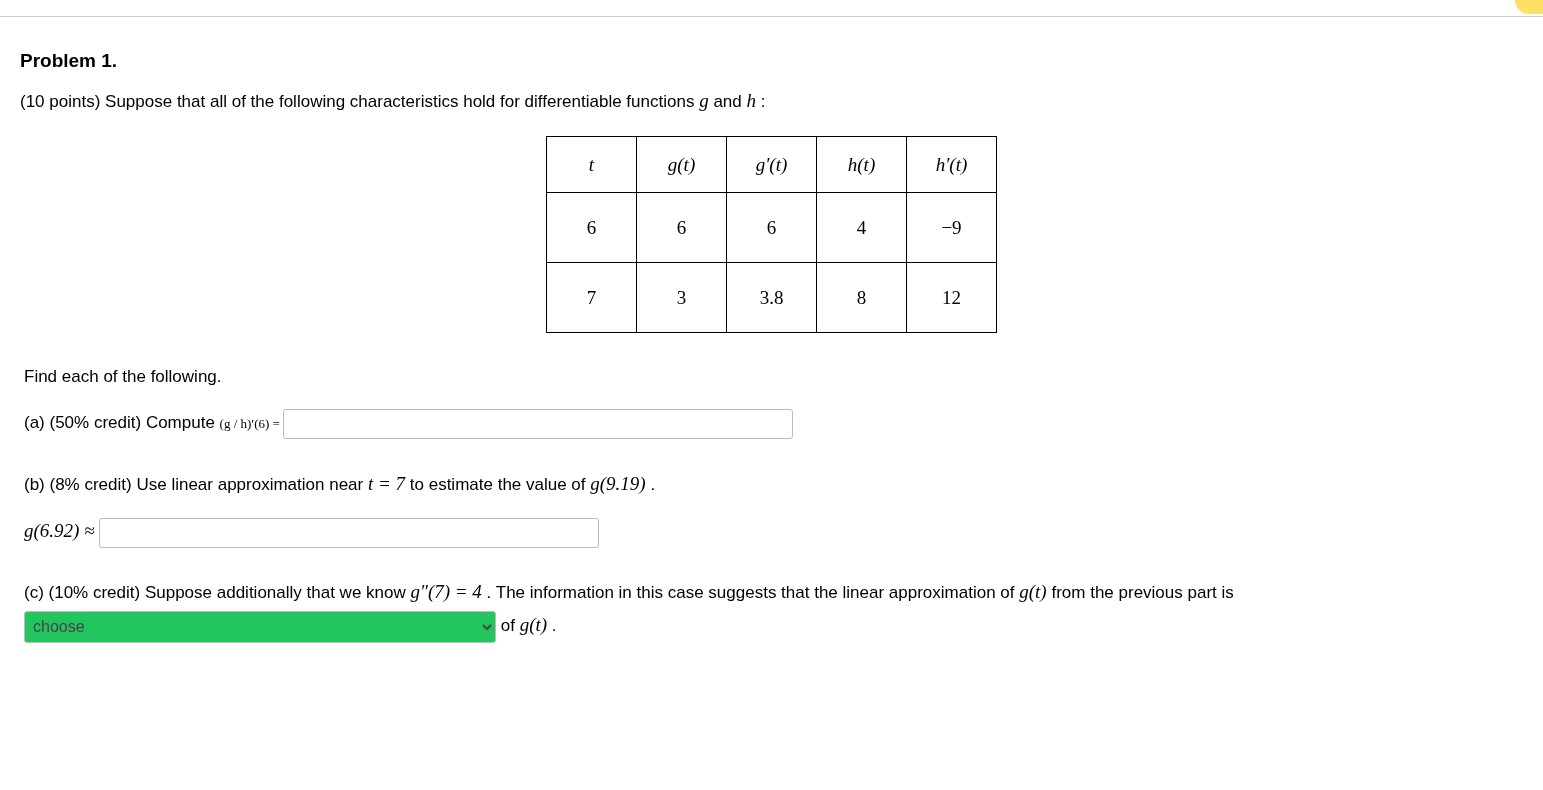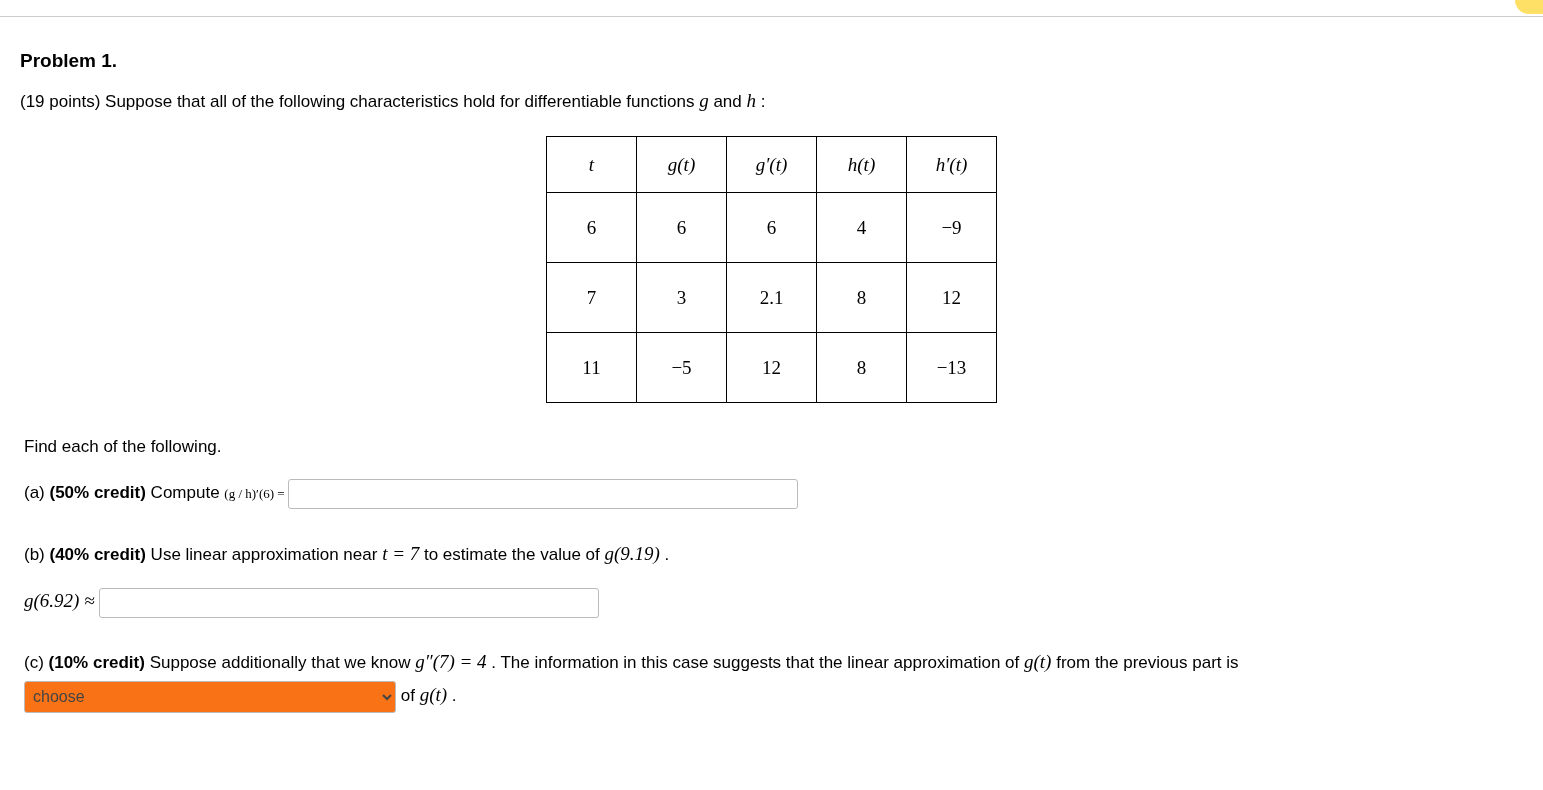--- a/index.html
+++ b/index.html
@@ -39,40 +39,40 @@
     width: 90px;
     height: 70px;
     font-family: 'Times New Roman', Times, serif;
     font-size: 19px;
   }
   table.datatable tr:first-child td {
     font-style: italic;
     height: 56px;
   }
   .line { margin: 14px 4px; line-height: 32px; }
-  .credit { font-weight: bold; }
+  .credit { font-weight: normal; }
   input.answer {
     border: 1px solid #bbb;
     border-radius: 3px;
     height: 30px;
     font-size: 15px;
     padding: 2px 6px;
     vertical-align: middle;
   }
   .ans-a { width: 510px; }
   .ans-b { width: 500px; }
   select.answer-select {
     border: 1px solid #bbb;
     border-radius: 3px;
     height: 32px;
     font-size: 16px;
     padding: 2px 4px;
-    width: 372px;
+    width: 472px;
     vertical-align: middle;
-    background: #f97316;
+    background: #22c55e;
     color: #444;
   }
   .top-divider {
     position: fixed;
     top: 16px;
     left: 0;
     right: 0;
     border-top: 1px solid #ccc;
   }
   .corner-dot {
@@ -87,21 +87,21 @@
 </style>
 </head>
 <body>
 
 <div class="top-divider"></div>
 <div class="corner-dot"></div>
 
 <div class="problem-title">Problem 1.</div>
 
 <div class="intro">
-  <span>(19 points) Suppose that all of the following characteristics hold for differentiable functions </span>
+  <span>(10 points) Suppose that all of the following characteristics hold for differentiable functions </span>
   <span class="mathit">g</span>
   <span> and </span>
   <span class="mathit">h</span>
   <span>:</span>
 </div>
 
 <div class="table-wrap">
   <table class="datatable">
     <tbody>
         <tr>
@@ -114,48 +114,41 @@
     <tr>
       <td>6</td>
       <td>6</td>
       <td>6</td>
       <td>4</td>
       <td>−9</td>
     </tr>
     <tr>
       <td>7</td>
       <td>3</td>
-      <td>2.1</td>
+      <td>3.8</td>
       <td>8</td>
       <td>12</td>
-    </tr>
-    <tr>
-      <td>11</td>
-      <td>−5</td>
-      <td>12</td>
-      <td>8</td>
-      <td>−13</td>
     </tr>
   </tbody>
     </table>
 </div>
 
 <div class="line">Find each of the following.</div>
 
 <div class="line">
   <span>(a) </span>
   <span class="credit">(50% credit)</span>
   <span> Compute </span>
   <span class="mathrm">(g / h)′(6) = </span>
   <input class="answer ans-a" type="text" value="" style="">
 </div>
 
 <div class="line" style="margin-top:28px;">
   <span>(b) </span>
-  <span class="credit">(40% credit)</span>
+  <span class="credit">(8% credit)</span>
   <span> Use linear approximation near </span>
   <span class="mathit">t = 7</span>
   <span> to estimate the value of </span>
   <span class="mathit">g(9.19)</span>
   <span>.</span>
 </div>
 <div class="line" style="margin-top:6px;">
   <span class="mathit">g(6.92) ≈ </span>
   <input class="answer ans-b" type="text" value="" style="">
 </div>

